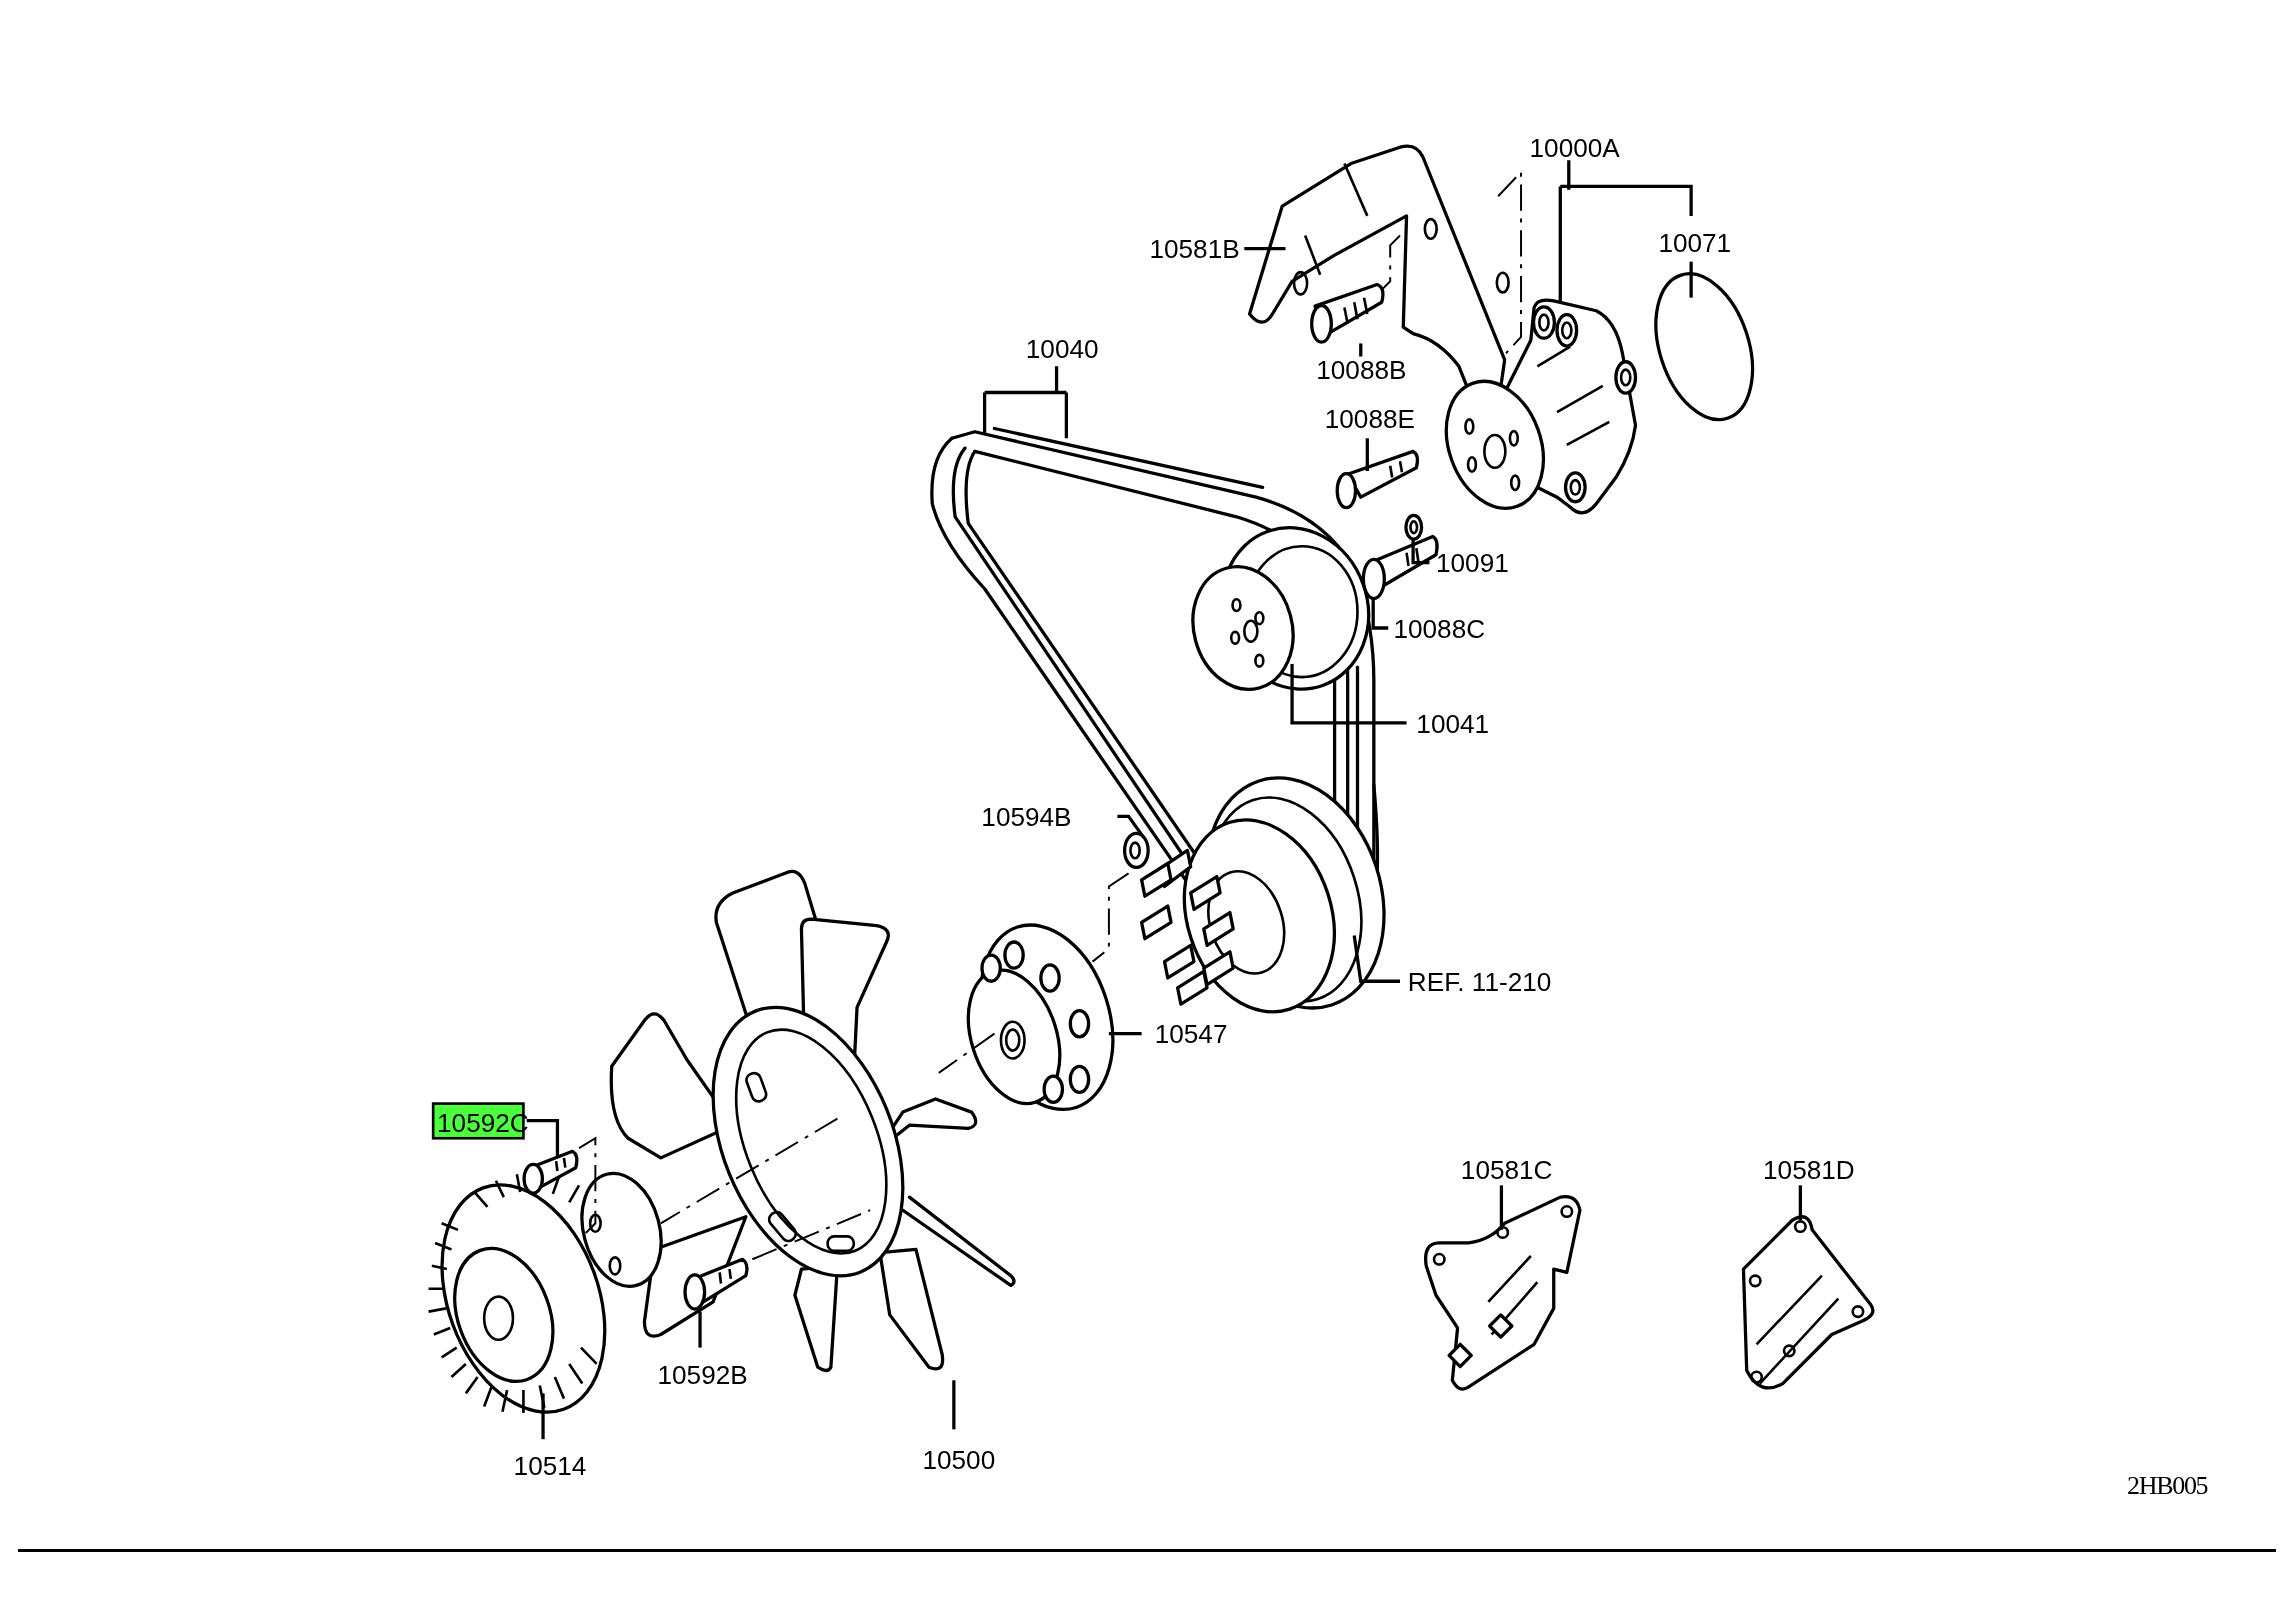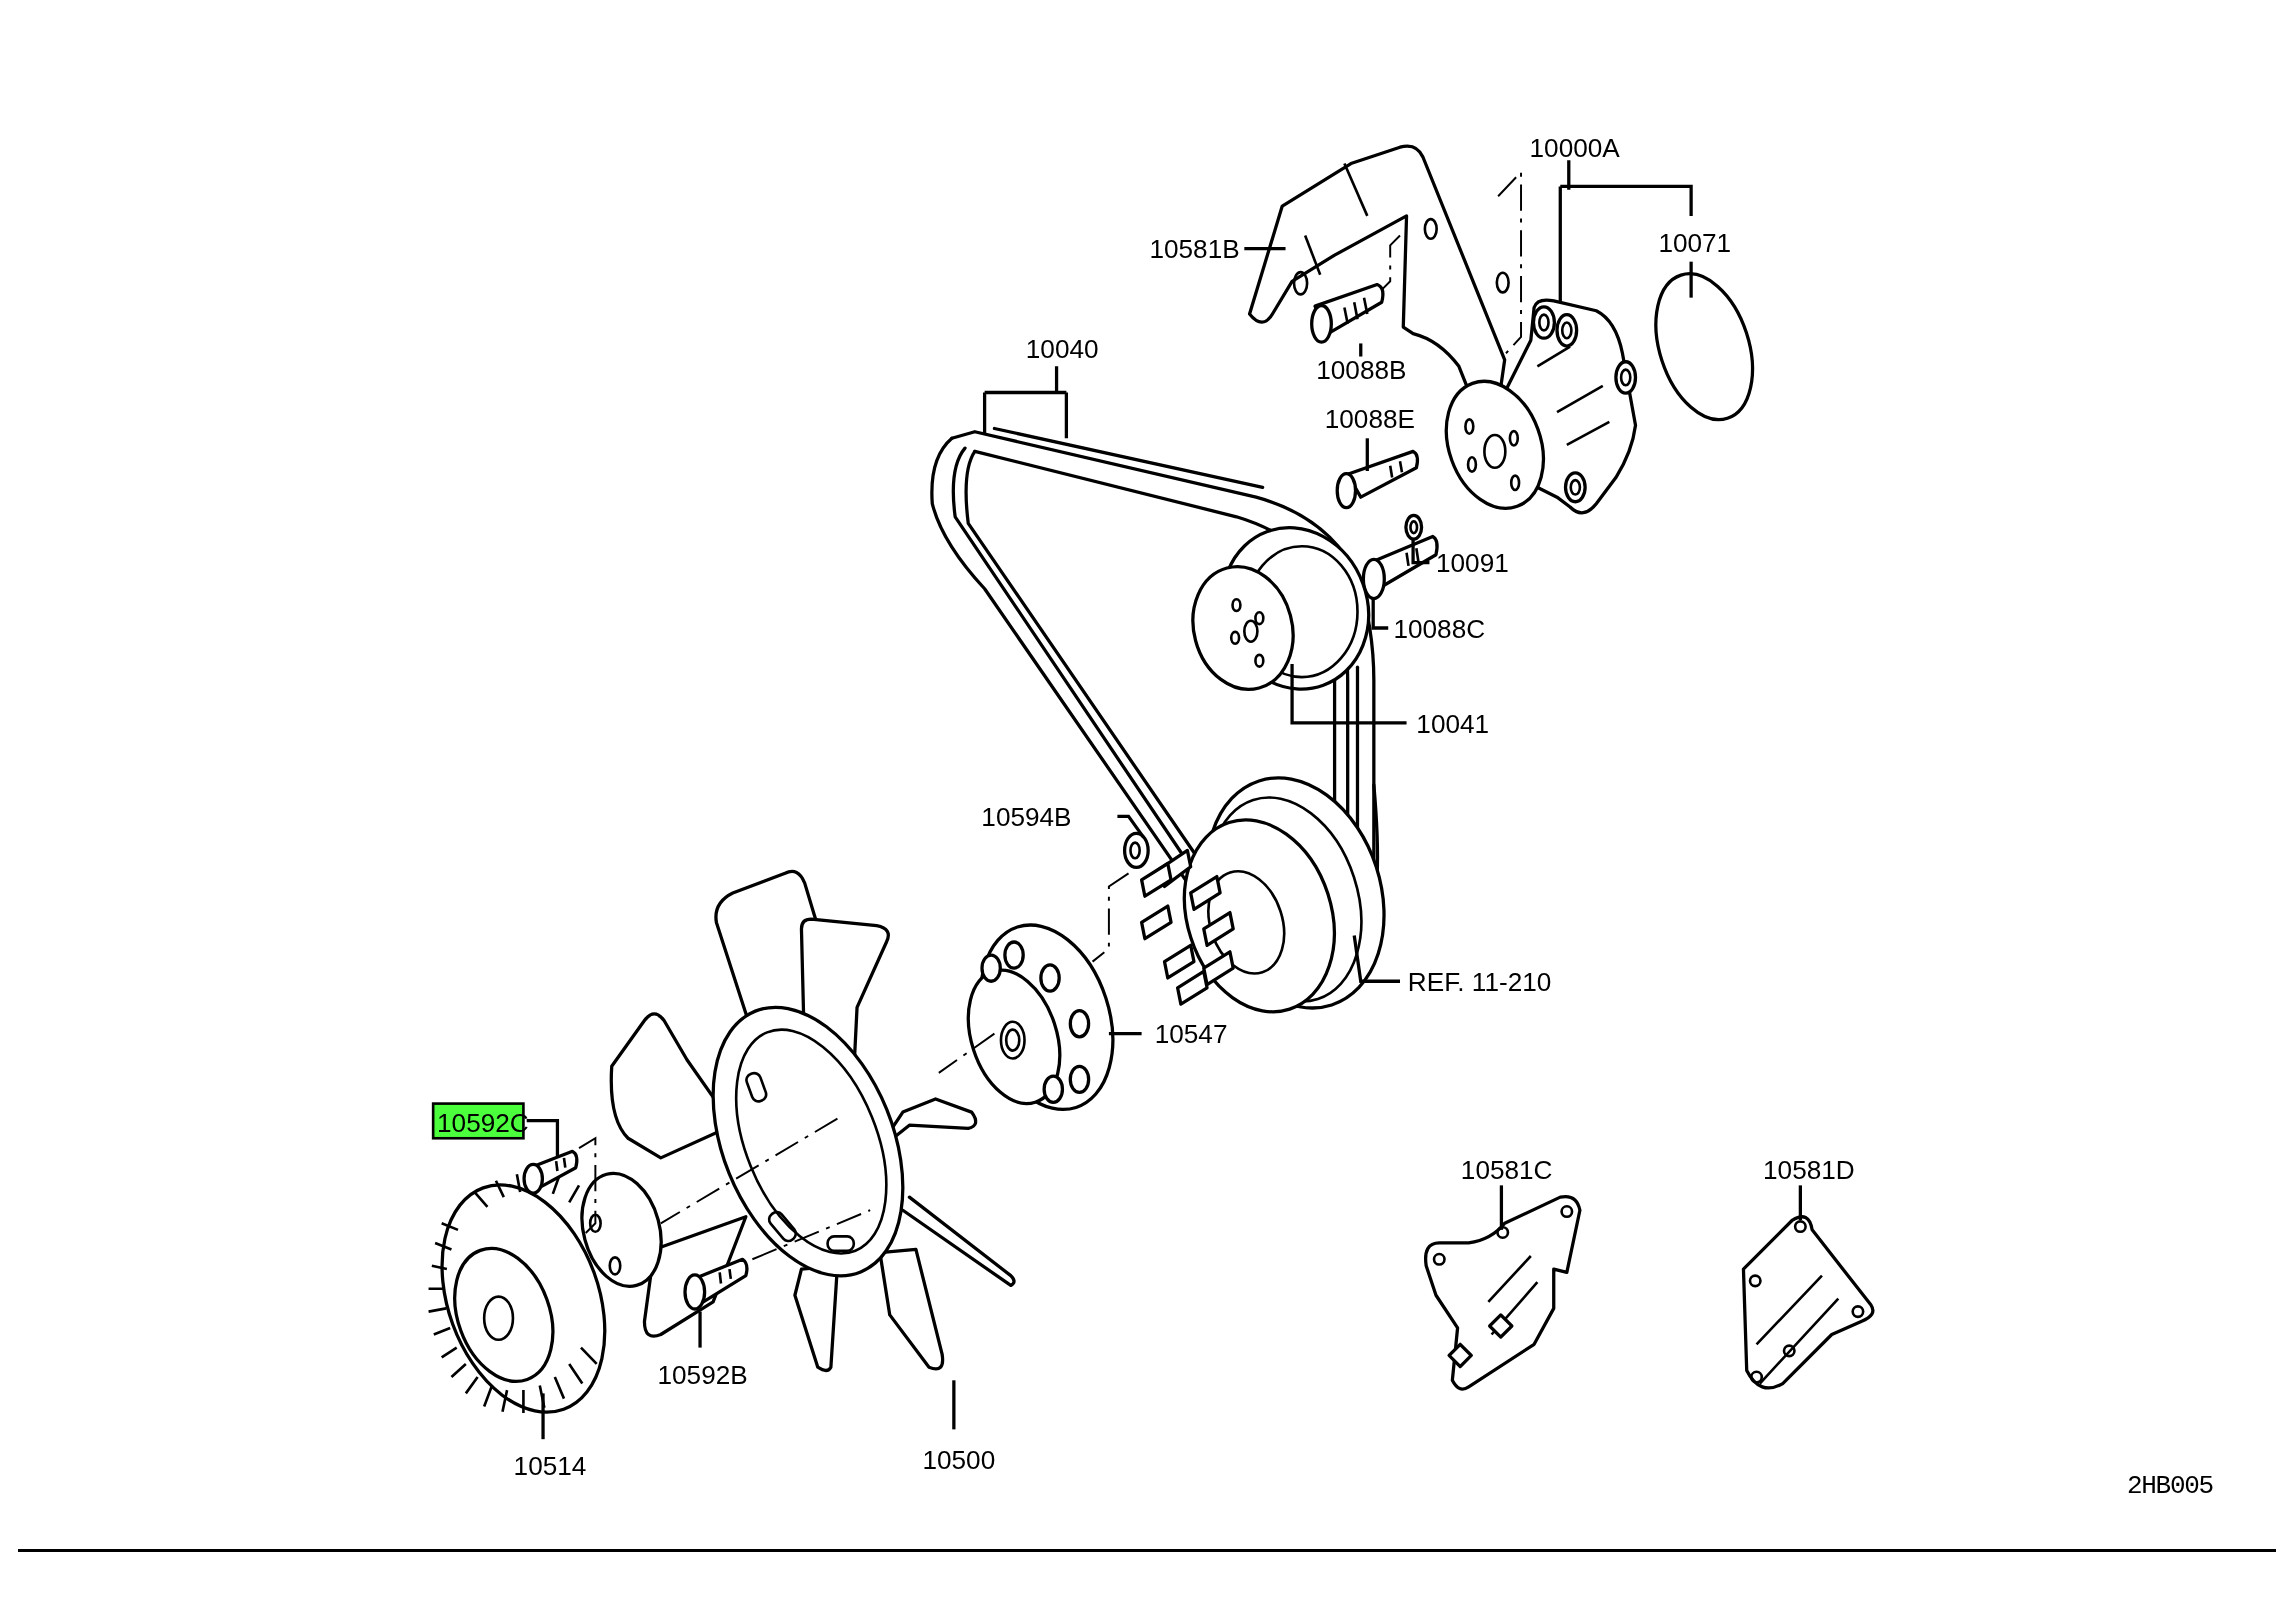--- a/index.html
+++ b/index.html
@@ -10,21 +10,21 @@
   .thin { fill: none; stroke: #000; stroke-width: 4; }
   .dash { fill: none; stroke: #000; stroke-width: 3; stroke-dasharray: 40 12 6 12; }
   .lead { fill: none; stroke: #000; stroke-width: 5; }
   .part { fill: #fff; stroke: #000; stroke-width: 5; stroke-linejoin: round; }
   .lbl { font-family: "Liberation Sans Narrow", "Liberation Sans", sans-serif; font-size: 40px; fill: #000;
          transform-box: fill-box; }
   .lbl-text { cursor: pointer; }
   .footer { position: absolute; font-family: "DejaVu Sans Mono", monospace; font-size: 25px; color: #000;
             letter-spacing: -2px; line-height: 34px; white-space: pre; }
   .footer-rule { position: absolute; left: 18.3px; top: 1549px; width: 2258px; height: 3.3px; background: #000; }
-  .code-lbl { position: absolute; left: 2127px; top: 1471px; font-family: Liberation Mono, monospace;
+  .code-lbl { position: absolute; left: 2127px; top: 1471px; font-family: Liberation Serif, serif;
               font-size: 26px; letter-spacing: -1.3px; }
 </style>
 </head>
 <body>
 
 <svg id="canvas" viewBox="0 0 3508 2481" xmlns="http://www.w3.org/2000/svg">
 
   <g>
     <path class="part" d="M2065,250 L2140,225 Q2165,218 2175,240 L2300,550 L2290,620 Q2270,650 2250,610 L2230,560 Q2200,520 2160,510 L2145,500 L2150,330 L2040,390 L1975,430 L1945,480 Q1930,505 1910,480 L1960,315 Z"></path>
     <line class="thin" x1="2055" y1="250" x2="2090" y2="330"></line>

